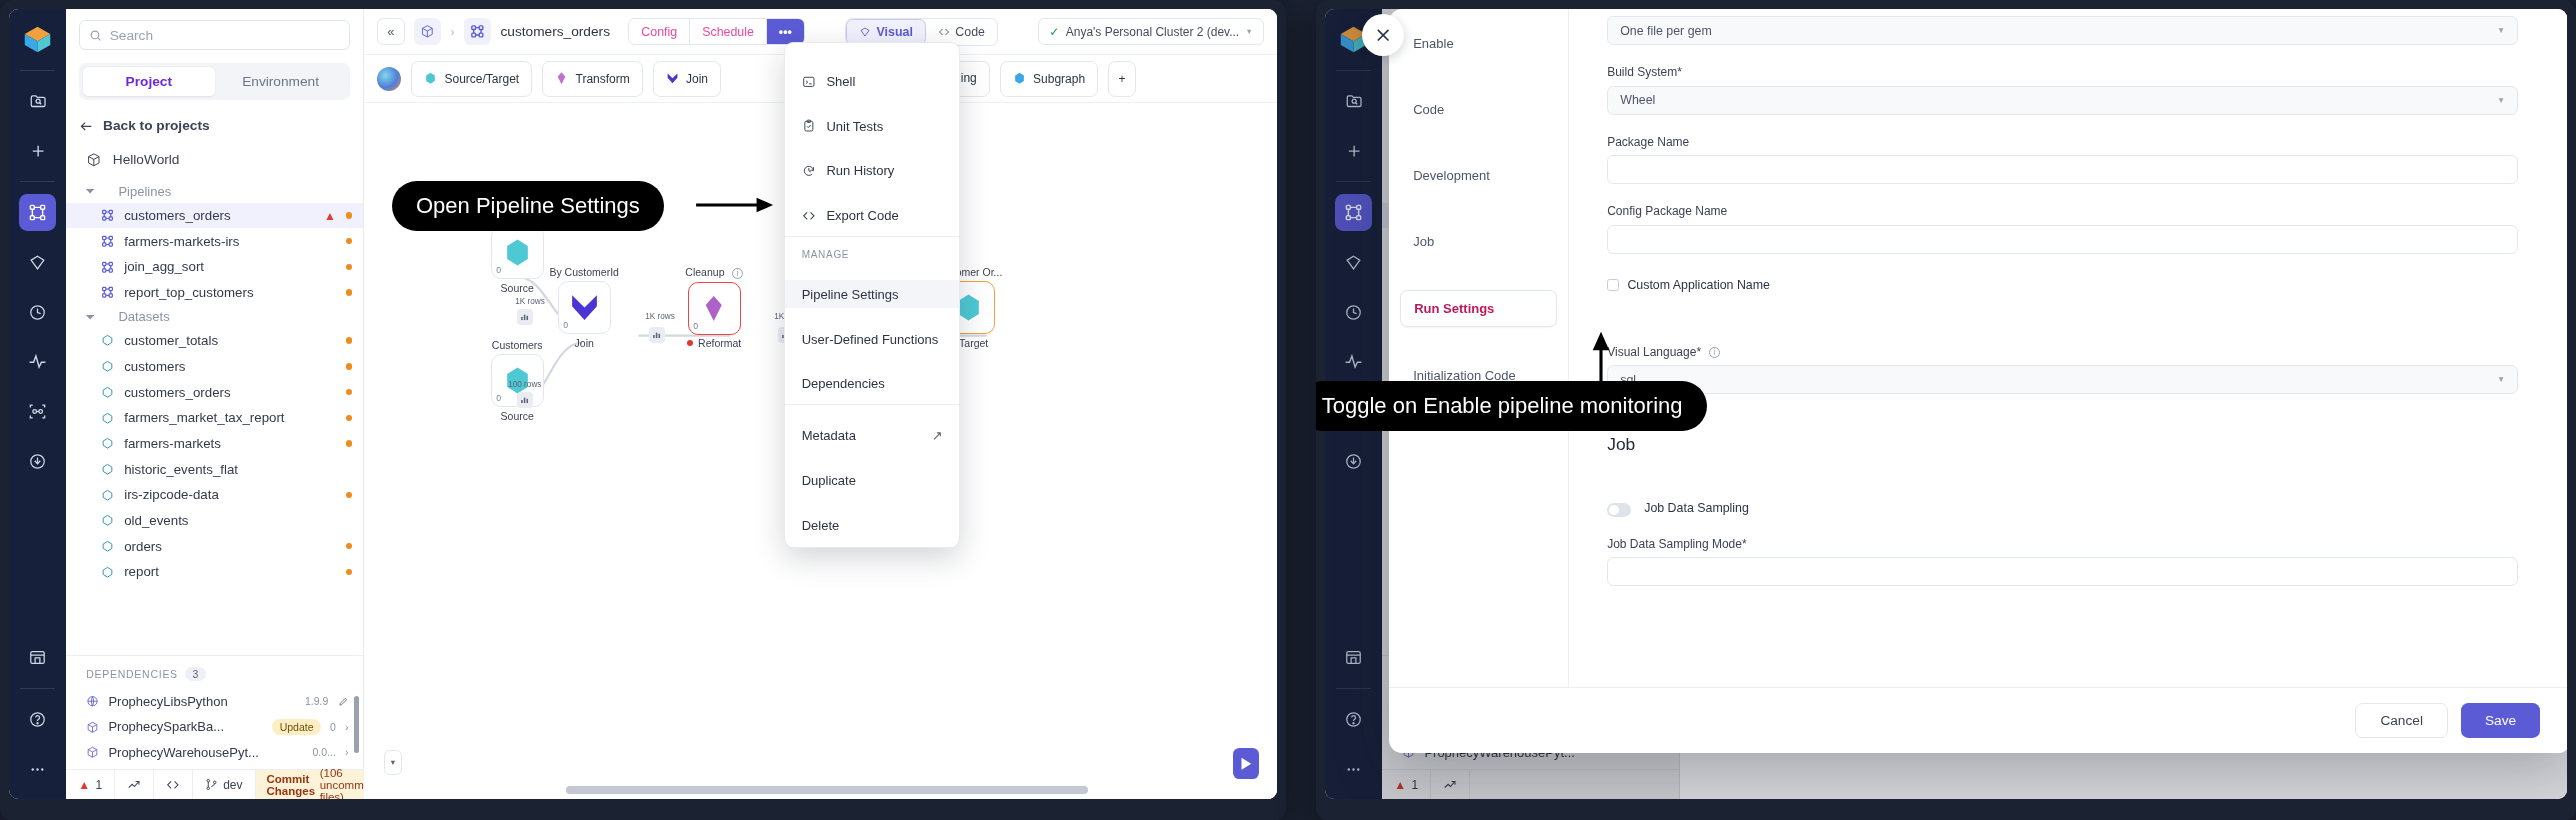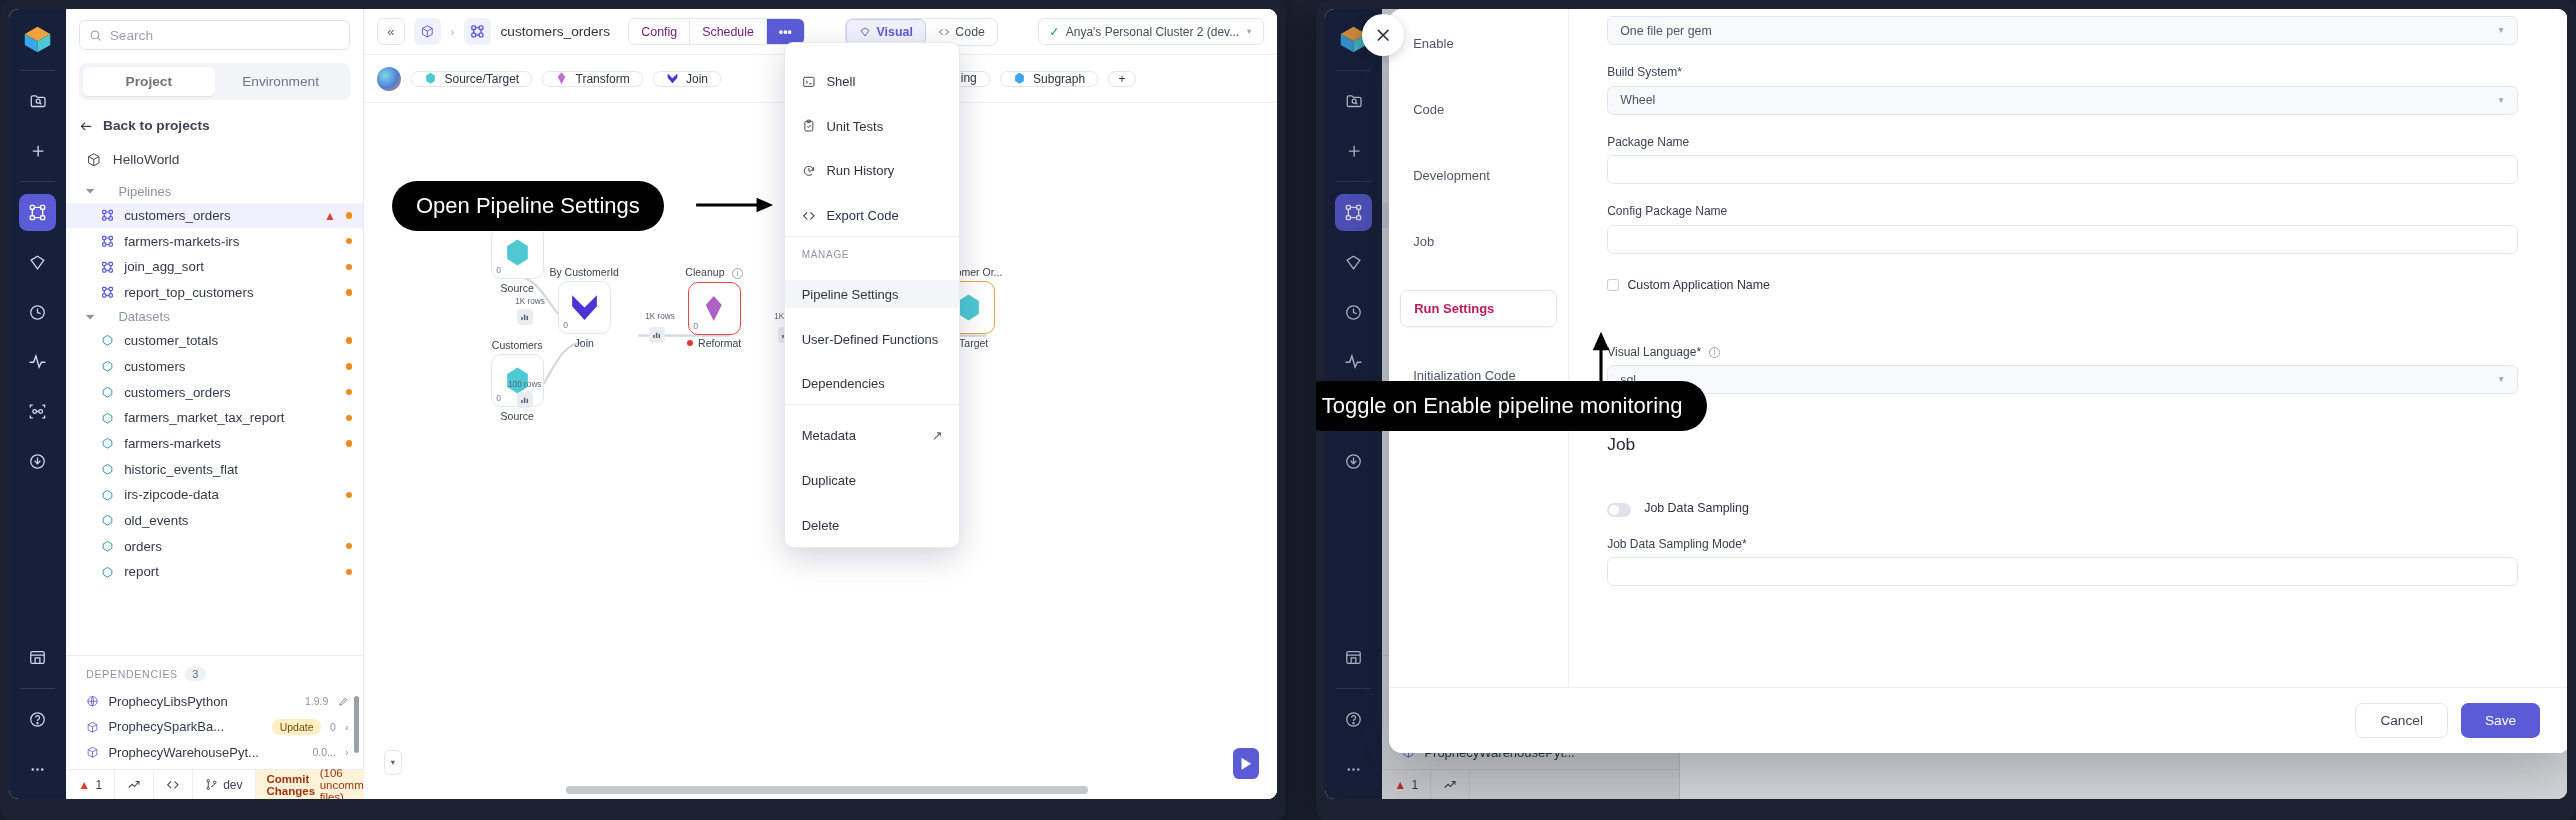--- a/index.html
+++ b/index.html
@@ -24,21 +24,21 @@
   .rail hr { width:35px; border:0; border-top:0.9px solid #2c3a56; margin:5.5px 0; }
   .rail .ric { width:37px; height:37px; margin:6.4px 0; display:flex; align-items:center; justify-content:center; color:#cdd6e6; border-radius:8.2px; }
   .rail .ric.active { background:#5b5bd6; color:#fff; }
   .rail .spacer { flex:1 1 auto; }
 
   
   .panel { width:298px; flex:0 0 298px; background:#fff; border-right:0.9px solid #e8eaf0; display:flex; flex-direction:column; }
   .srch { margin:11px 13px 0; height:30px; border:0.9px solid #dfe3ec; border-radius:6.4px; display:flex; align-items:center; gap:7.3px; padding:0 9.2px; color:#9aa3b4; font-size:13.7px; }
   .segwrap { margin:13px 13px 0; background:#f2f4f8; border-radius:7.3px; padding:3.7px; display:flex; }
   .seg { flex:1; text-align:center; font-size:13.7px; padding:7.3px 0; border-radius:5.5px; color:#6d7689; }
-  .seg.on { background:#fff; color:#737373; font-weight:bold; box-shadow:0 0.9px 1.8px rgba(0,0,0,.08); }
+  .seg.on { background:#fff; color:#6d28d9; font-weight:bold; box-shadow:0 0.9px 1.8px rgba(0,0,0,.08); }
   .backrow { display:flex; align-items:center; gap:9.2px; margin:18.3px 13px 0; font-size:13.7px; color:#3b4253; font-weight:bold; }
   .projrow { display:flex; align-items:center; gap:11px; margin:18.3px 13px 0 20px; font-size:13.7px; color:#3b4253; }
   .tree { margin-top:13px; overflow:hidden; flex:1 1 auto; }
   .grp { display:flex; align-items:center; gap:24px; padding:3.7px 0 3.7px 20px; font-size:13px; color:#8b94a6; }
   .itm { display:flex; align-items:center; gap:10px; padding:4.6px 11px 4.6px 35px; font-size:13.3px; color:#323a4b; position:relative; }
   .itm.sel { background:#f1f0fd; }
   .itm .nm { flex:1 1 auto; white-space:nowrap; overflow:hidden; }
   .dot { width:6.4px; height:6.4px; border-radius:50%; background:#f08c1e; flex:0 0 6.4px; }
   .warn { color:#e03a30; font-size:12px; }
   .deps { border-top:0.9px solid #eceef3; padding:11px 0 3.7px; position:relative; }
@@ -55,32 +55,32 @@
   .commit b { margin-right:4.6px; }
 
   
   .main { flex:1 1 auto; background:#fff; display:flex; flex-direction:column; position:relative; min-width:0; }
   .topbar { height:46px; display:flex; align-items:center; gap:9.2px; padding:0 13px; border-bottom:0.9px solid #eef0f4; }
   .tbtn { width:27.5px; height:27.5px; border:0.9px solid #e2e6ee; border-radius:6.4px; display:flex; align-items:center; justify-content:center; color:#5a6376; font-size:13px; }
   .icbox { width:27.5px; height:27.5px; border-radius:6.4px; background:#f1f0fd; display:flex; align-items:center; justify-content:center; }
   .crumbsep { color:#b7bdc9; font-size:12px; }
   .crumb { font-size:13.7px; color:#2c3444; }
   .group { display:flex; border:0.9px solid #e2e6ee; border-radius:6.4px; overflow:hidden; height:27.5px; margin-left:9.2px; }
-  .group div { display:flex; align-items:center; padding:0 12px; font-size:12.4px; color:#701a75; border-right:0.9px solid #e2e6ee; }
+  .group div { display:flex; align-items:center; padding:0 12px; font-size:12.4px; color:#ec4899; border-right:0.9px solid #e2e6ee; }
   .group div:last-child { border-right:0; }
   .group .act { background:#5b5bd6; color:#fff; font-weight:bold; }
   .vc { display:flex; border:0.9px solid #e2e6ee; border-radius:7.3px; height:28px; margin-left:31px; overflow:hidden; }
   .vc div { display:flex; align-items:center; gap:5.5px; padding:4px 12px; font-size:12.4px; color:#454d5e; }
   .vc .on { background:#f1f0fd; color:#5b5bd6; border:0.9px solid #c9c7f4; border-radius:6.4px; font-weight:bold; }
   .cluster { margin-left:auto; border:0.9px solid #e2e6ee; border-radius:6.4px; height:27.5px; display:flex; align-items:center; gap:6.4px; padding:0 10px; font-size:12px; color:#454d5e; }
   .ok { color:#16a34a; }
 
   .palette { height:48px; display:flex; align-items:center; gap:10px; padding:0 13px; border-bottom:0.9px solid #eef0f4; }
   .ball { width:24px; height:24px; border-radius:50%; background:radial-gradient(circle at 35% 35%,#7fd7e8,#4f7fd8 55%,#f08c4a 100%); }
-  .pb { height:16px; border:0.9px solid #e2e6ee; border-radius:7.3px; display:flex; align-items:center; gap:7.3px; padding:0 12px; font-size:12px; color:#2c3444; white-space:nowrap; }
+  .pb { height:36px; border:0.9px solid #e2e6ee; border-radius:7.3px; display:flex; align-items:center; gap:7.3px; padding:0 12px; font-size:12px; color:#2c3444; white-space:nowrap; }
   .pb.two { line-height:1.05; text-align:left; }
   .pbp { width:28px; justify-content:center; padding:0; }
 
   
   .gem { width:13px; height:16.5px; flex:0 0 13px; }
 
   .canvas { flex:1 1 auto; position:relative; background:#fff; overflow:hidden; }
 
   .node { position:absolute; text-align:center; }
   .nlabel { font-size:10.5px; color:#3b4253; white-space:nowrap; }

